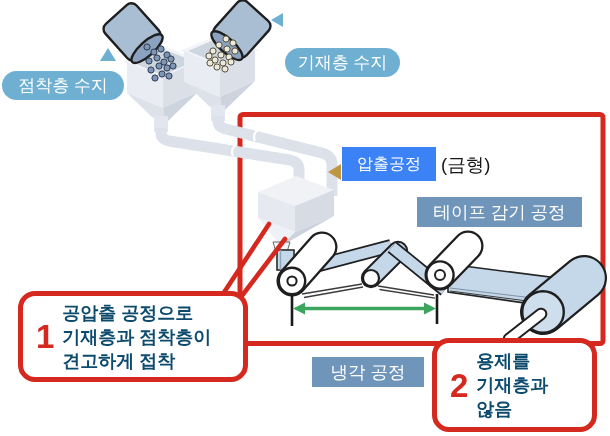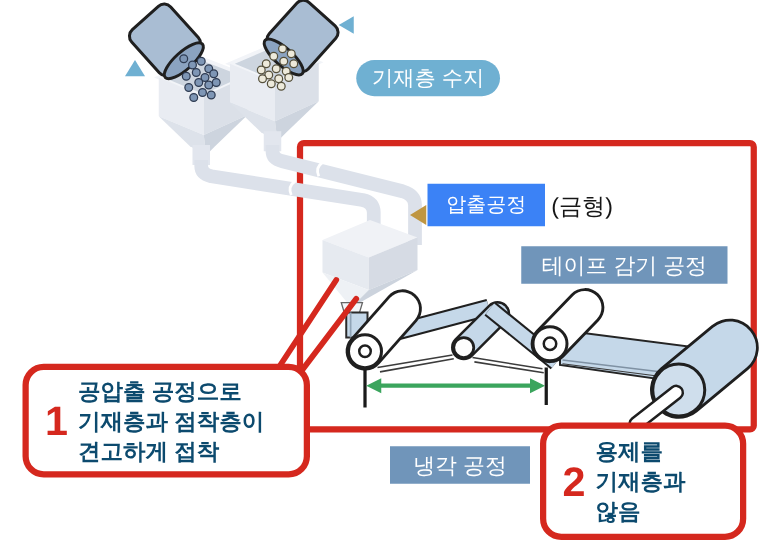--- a/index.html
+++ b/index.html
@@ -170,20 +170,21 @@
         <circle cx="215" cy="60" r="3.1"></circle>
       <circle cx="223" cy="63" r="3.1"></circle>
         <circle cx="231" cy="62" r="3.1"></circle>
         <circle cx="209" cy="56" r="3.1"></circle>
       <circle cx="217" cy="67" r="3.1"></circle>
         <circle cx="225" cy="69" r="3.1"></circle>
         <circle cx="210" cy="63" r="3.1"></circle>
     </g>
   </svg>
 
+  <div class="lbl pill" style="left:2px;top:71px;width:122px;height:29px;">점착층 수지</div>
   <div class="tri tri-up-blue" style="left:100px;top:48px;"></div>
 
   <div class="lbl pill" style="left:285px;top:5px;width:115px;height:29px;margin-top:43px;">기재층 수지</div>
   <div class="tri tri-left-blue" style="left:271px;top:13px;"></div>
 
 
   <div class="lbl tanbox" style="left:342px;top:147px;width:94px;height:34px;">압출공정</div>
   <div class="tri tri-left-tan" style="left:328px;top:164px;"></div>
   <div class="mold">(금형)</div>
 

